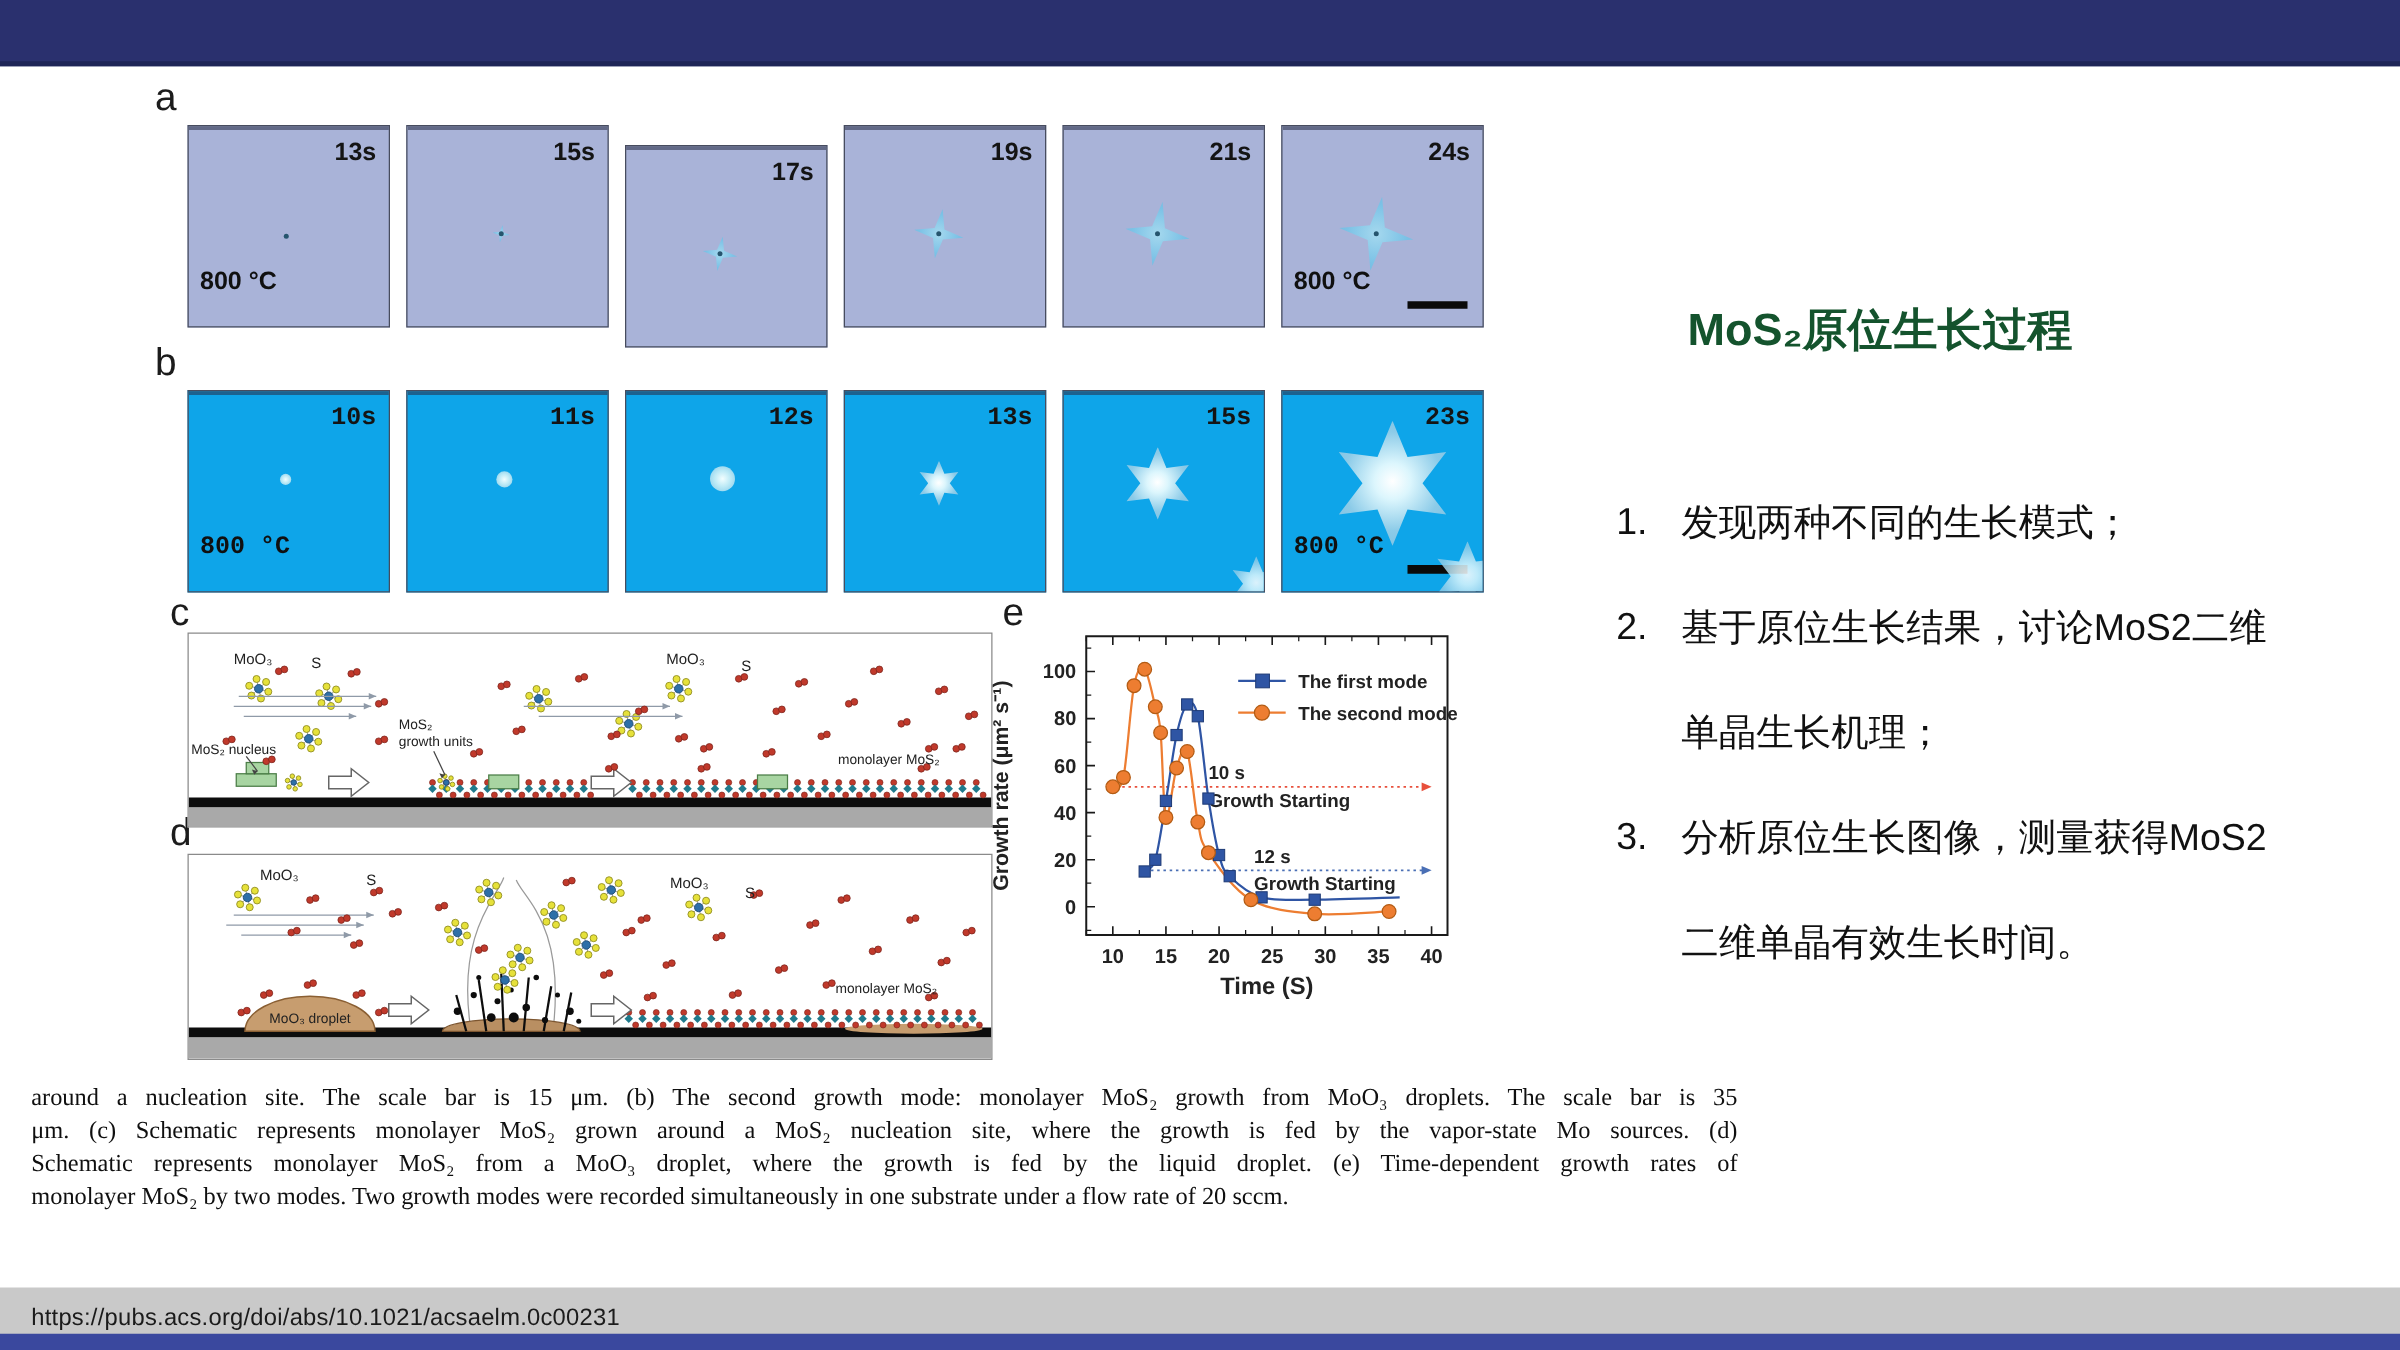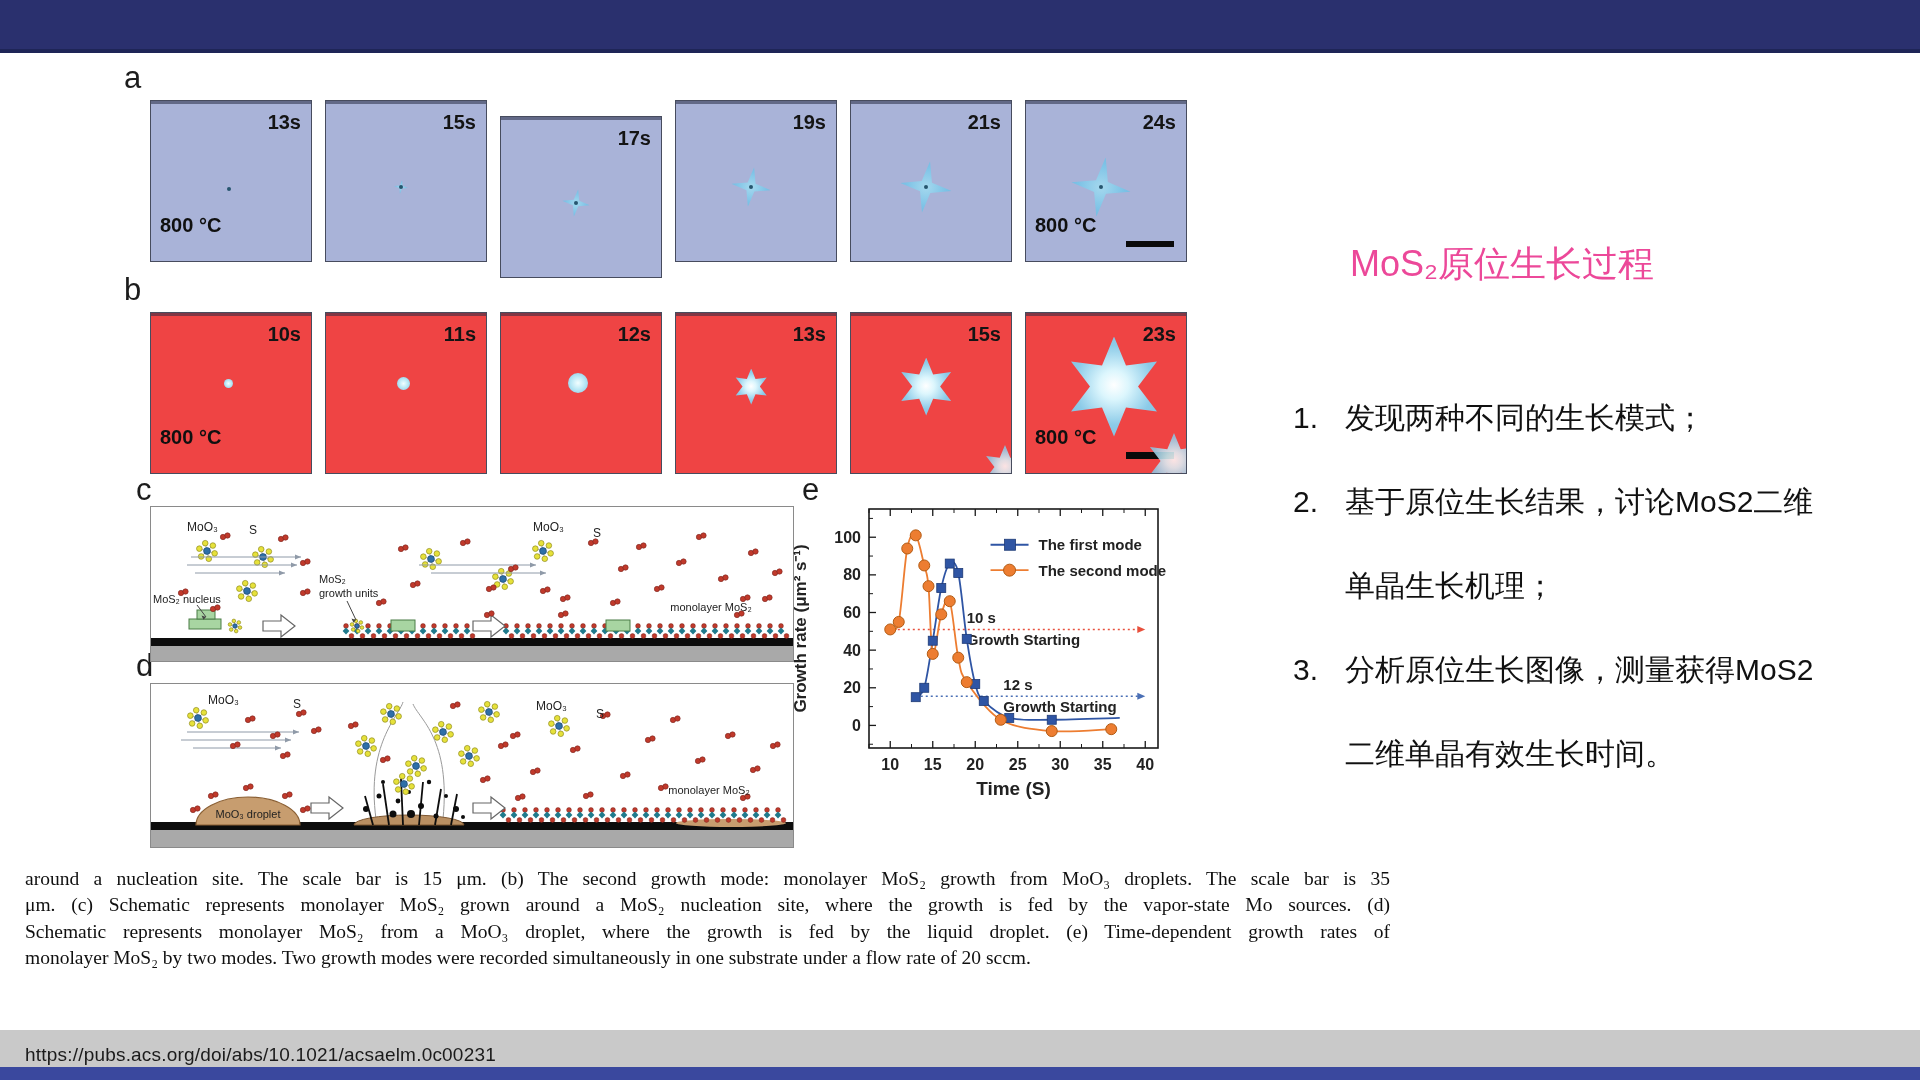--- a/index.html
+++ b/index.html
@@ -12,21 +12,21 @@
   .footer-url{position:absolute;left:25px;top:1044px;font-size:19px;color:#1b1b1b;letter-spacing:.2px;}
   .bottom-bar{position:absolute;left:0;bottom:0;width:1920px;height:13px;background:#3a489e;}
 
   
   .panel-letter{position:absolute;font-size:31px;color:#1c1c1c;font-weight:500;}
 
   
   .micro-panel{position:absolute;width:160px;height:160px;border:1px solid #474c5e;
                box-shadow:inset 0 3px 0 rgba(40,44,70,.55);overflow:hidden;}
   .row-a{background:#a9b3d8;}
-  .row-b{background:#ef4444;}
+  .row-b{background:#0ea5e9;font-family:Liberation Mono, monospace;}
   .ts{position:absolute;top:10px;right:10px;font-size:20px;font-weight:700;color:#141414;}
   .temp{position:absolute;left:9px;bottom:24px;font-size:20px;font-weight:600;color:#101010;}
   .scalebar{position:absolute;right:12px;bottom:14px;background:#0a0a0a;}
   .star4{position:absolute;background:radial-gradient(circle,#a5d8ee 0%,#7cc2e6 55%,#6db4dc 100%);
          clip-path:polygon(50% 0%,60% 40%,100% 50%,60% 60%,50% 100%,40% 60%,0% 50%,40% 40%);
          transform:rotate(9deg);}
   .star6,.cornerstar{position:absolute;
          background:radial-gradient(circle at 50% 48%,#ffffff 0%,#dcf6fd 20%,#8ccbe8 55%,#74b8dd 100%);
          clip-path:polygon(50% 0%,62% 29%,93% 25%,74% 50%,93% 75%,62% 71%,50% 100%,38% 71%,7% 75%,26% 50%,7% 25%,38% 29%);}
   .cornerstar{opacity:.85;}
@@ -35,21 +35,21 @@
   .centerdot{position:absolute;width:4px;height:4px;border-radius:50%;background:#26556e;}
 
   
   .schem{position:absolute;background:#ffffff;border:1px solid #8a8a8a;}
   .schem svg{display:block;}
   svg text{font-family:"Liberation Sans",sans-serif;fill:#222;}
   .schem-label{font-size:12px;}
   .schem-label-sm{font-size:11px;}
 
   
-  .slide-title{position:absolute;left:1350px;top:240px;font-size:36px;font-weight:400;color:#ec4899;}
+  .slide-title{position:absolute;left:1350px;top:240px;font-size:36px;font-weight:700;color:#14532d;}
   .notes{position:absolute;left:1293px;top:376px;width:640px;font-size:30px;color:#111;}
   .note-line{display:flex;height:84px;align-items:center;}
   .note-num{width:52px;flex:0 0 52px;}
 
   
   .caption{position:absolute;left:25px;top:866px;width:1365px;
            font-family:"Liberation Serif",serif;font-size:19.5px;line-height:26.3px;color:#0f0f0f;}
   .caption .cap-line{text-align:justify;text-align-last:justify;}
   .caption .cap-line:last-child{text-align-last:left;}
 </style>

